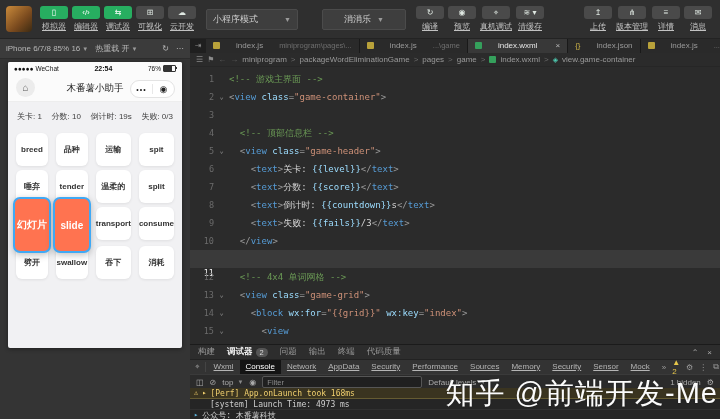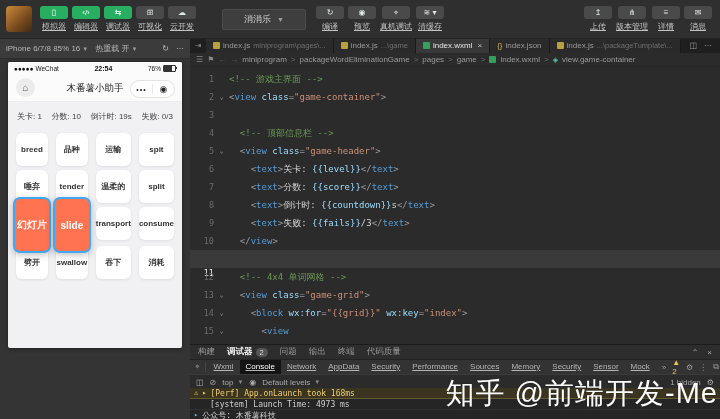--- a/index.html
+++ b/index.html
@@ -56,21 +56,21 @@
         display:flex;align-items:center;justify-content:center;font-size:8px;font-weight:bold;
         color:#333;position:relative;}
   .tile.sel{background:#ff7350;color:#fff;border:2px solid #3fa9f5;border-radius:7px;
             font-size:10px;z-index:2;margin:-10px -3px -11px;height:52px;
             box-shadow:0 2px 7px rgba(0,0,0,.25);}
 
   
   .editor{position:absolute;top:38px;left:190px;right:0;height:307px;background:#2b2b2b;}
   .tabbar{height:15px;background:#1f1f1f;display:flex;align-items:stretch;font-size:8px;color:#9a9a9a;}
   .tabbar .pin{width:16px;text-align:center;line-height:15px;color:#8a8a8a;font-size:8px;flex:none;}
-  .tab{display:flex;align-items:center;gap:3px;padding:0 7px;background:#2a2a2a;
+  .tab{display:flex;align-items:center;gap:16px;padding:0 7px;background:#2a2a2a;
        border-right:1px solid #191919;white-space:nowrap;}
   .tab.active{background:#383838;color:#e6e6e6;}
   .tab .hint{color:#6f6f6f;font-size:7.5px;}
   .tab .tclose{color:#bbb;margin-left:2px;}
   .fico{width:7px;height:7px;border-radius:1px;display:inline-block;flex:none;}
   .fico.js{background:#b8a13a;}
   .fico.wxml{background:#35a05c;}
   .fico.json{width:auto;height:auto;background:none;color:#c9b047;font-size:8px;line-height:8px;}
   .tabbar-end{margin-left:auto;display:flex;align-items:center;gap:7px;padding:0 8px;color:#9a9a9a;}
   .breadcrumb{height:13px;background:#2b2b2b;border-bottom:1px solid #262626;display:flex;
@@ -144,20 +144,24 @@
         </div>
         <div class="tb-btn">
           <div class="tb-ico">⊞</div>
           <div class="tb-lbl">可视化</div>
         </div>
         <div class="tb-btn">
           <div class="tb-ico">☁</div>
           <div class="tb-lbl">云开发</div>
         </div>
       </div>
+    <div class="tb-select" id="mode-select">
+      <span>小程序模式</span>
+      <span class="caret">▼</span>
+    </div>
     <div class="tb-select" id="project-select">
       <span>消消乐</span>
       <span class="caret">▼</span>
     </div>
     <div class="tb-group" id="tb-mid">
         <div class="tb-btn">
           <div class="tb-ico">↻</div>
           <div class="tb-lbl">编译</div>
         </div>
         <div class="tb-btn">
@@ -432,20 +436,21 @@
       </span>
     </div>
     <div class="ctoolbar">
       <span>◫</span>
       <span>⊘</span>
       <span class="ctx">
         <span>top</span>
         <span style="font-size:6px;color:#8a8a8a;">▼</span>
       </span>
       <span>◉</span>
+      <input class="filterbox" placeholder="Filter" style="">
       <span class="ctx">
         <span>Default levels</span>
         <span style="font-size:6px;color:#8a8a8a;">▼</span>
       </span>
       <span class="ct-sp"></span>
       <span>1 hidden</span>
       <span>⚙</span>
     </div>
     <div class="console" id="console">
         <div class="crow warn">

